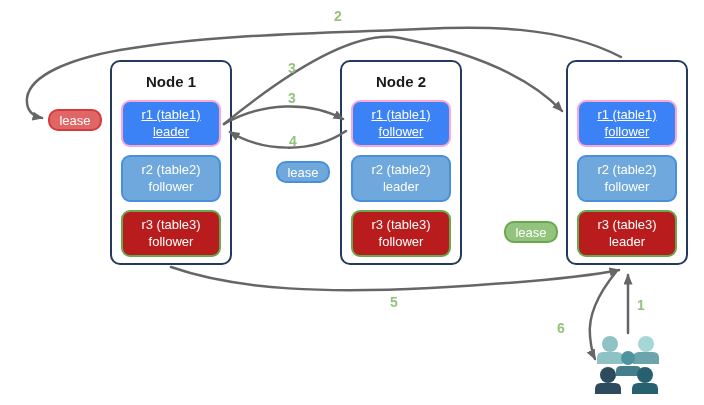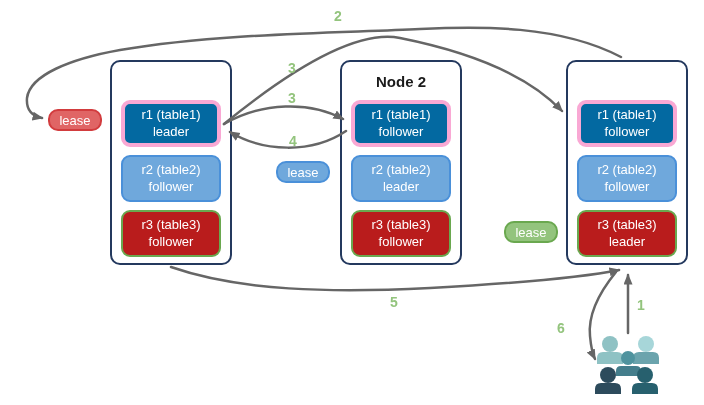--- a/index.html
+++ b/index.html
@@ -12,21 +12,21 @@
     border:2px solid #24395e;border-radius:10px;box-sizing:border-box;z-index:2;
   }
   .node-title{
     text-align:center;font-weight:bold;font-size:15px;color:#1b1b1b;margin-top:11px;
   }
   .replica{
     position:absolute;left:9px;width:100px;height:47px;border-radius:9px;
     color:#ffffff;font-size:13px;text-align:center;display:flex;flex-direction:column;
     justify-content:center;line-height:1.3;box-sizing:border-box;
   }
-  .replica.red{background:#0369a1;border:4px solid #f9a8d4;}
+  .replica.red{background:#3b82f6;border:2px solid #f9a8d4;text-decoration:underline;}
   .replica.blue{background:#6fa8dc;border:2px solid #4a90d9;}
   .replica.green{background:#b91c1c;border:2px solid #6aa84f;}
   .r0{top:38px}.r1{top:93px}.r2{top:148px}
   .lease{
     position:absolute;width:54px;height:22px;border-radius:10px;color:#ffffff;
     font-size:13px;display:flex;align-items:center;justify-content:center;
     box-sizing:border-box;z-index:3;
   }
   .lease.red{left:48px;top:109px;background:#e06565;border:2px solid #d23c3e;}
   .lease.blue{left:276px;top:161px;background:#6fa8dc;border:2px solid #4a90d9;}
@@ -44,20 +44,21 @@
   .s1{left:641px;top:305px}
   svg.arrows{position:absolute;left:0;top:0;width:704px;height:405px;z-index:4;pointer-events:none;}
   svg.people{position:absolute;left:588px;top:330px;z-index:2;}
 </style>
 </head>
 <body>
 
 <div class="canvas">
 
   <div class="node" style="left:110px">
+    <div class="node-title">Node 1</div>
     <div class="replica red r0">
       <span>r1 (table1)</span>
       <span>leader</span>
     </div>
     <div class="replica blue r1">
       <span>r2 (table2)</span>
       <span>follower</span>
     </div>
     <div class="replica green r2">
       <span>r3 (table3)</span>

